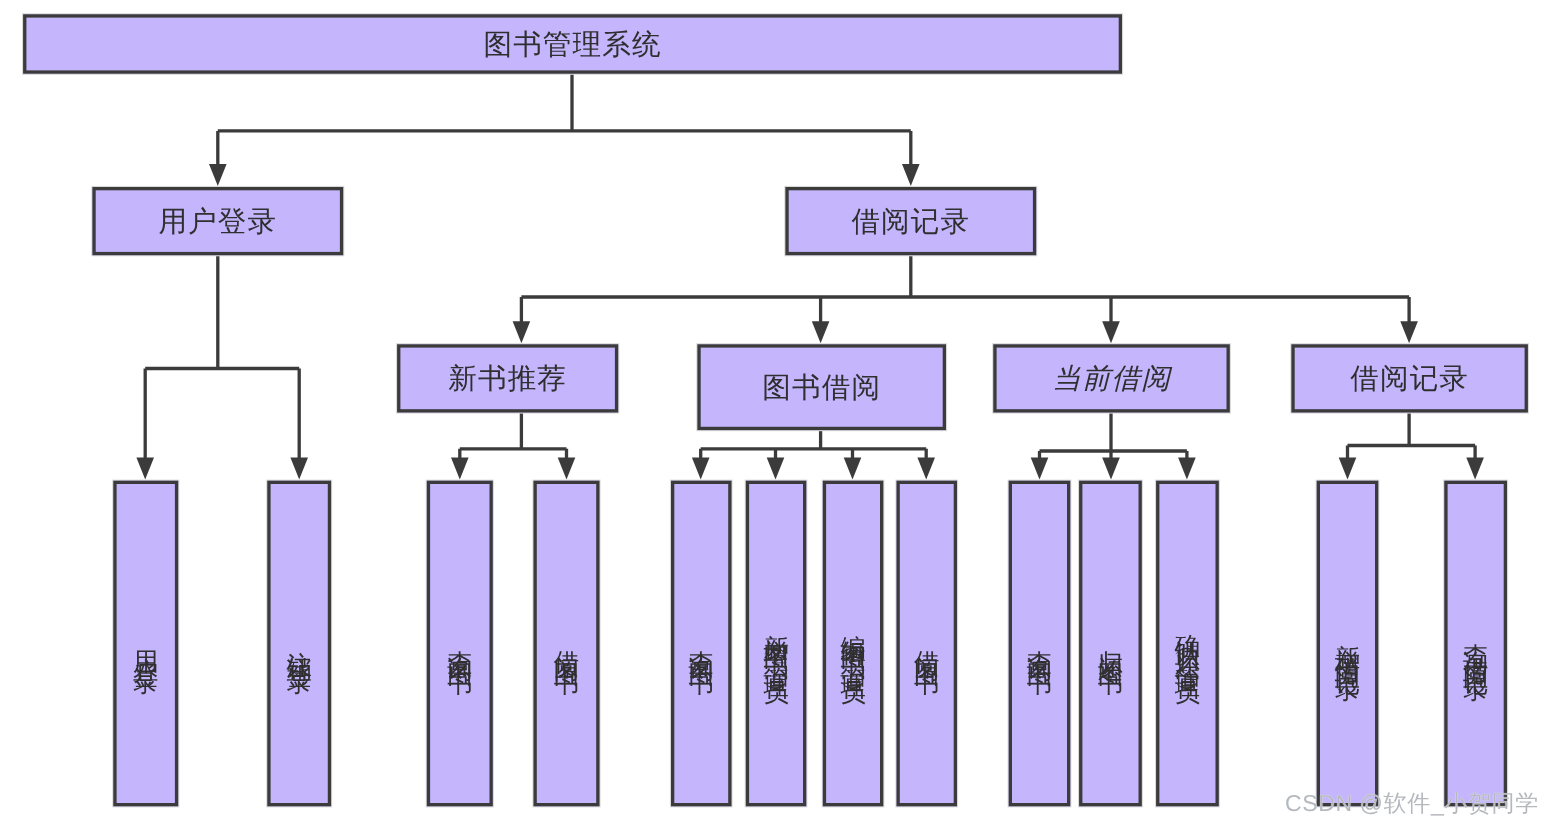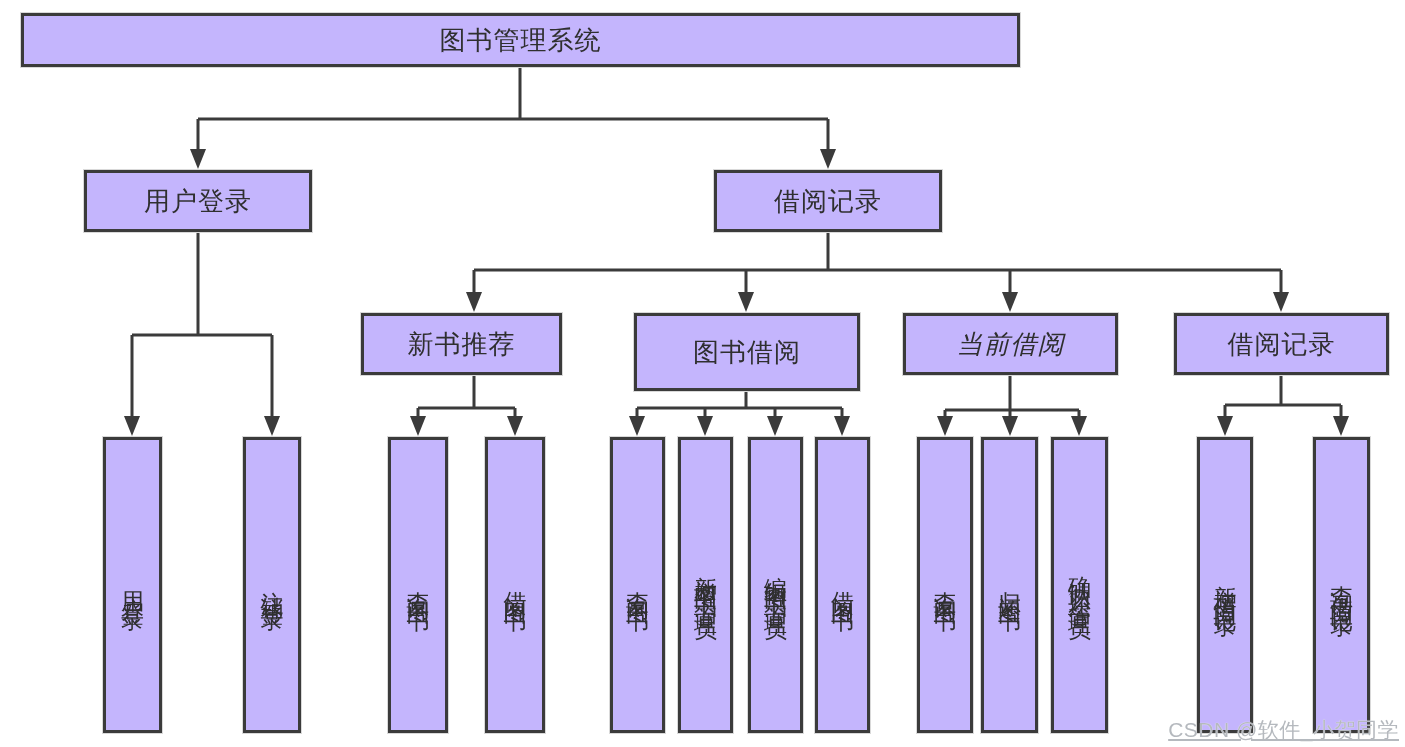--- a/index.html
+++ b/index.html
@@ -131,14 +131,14 @@
     <span>确认归还（管理员）</span>
   </div>
 
   <div class="box vbox" style="left:1197px;top:437px;width:56px;height:296px;">
     <span>新增借阅记录</span>
   </div>
   <div class="box vbox" style="left:1313px;top:437px;width:57px;height:296px;">
     <span>查询借阅记录</span>
   </div>
 
-  <div class="watermark" style="color: rgb(181, 185, 190); text-decoration: underline;">CSDN @软件_小贺同学</div>
+  <div class="watermark" style="color: rgb(181, 185, 190);">CSDN @软件_小贺同学</div>
 </div>
 
 </body></html>

